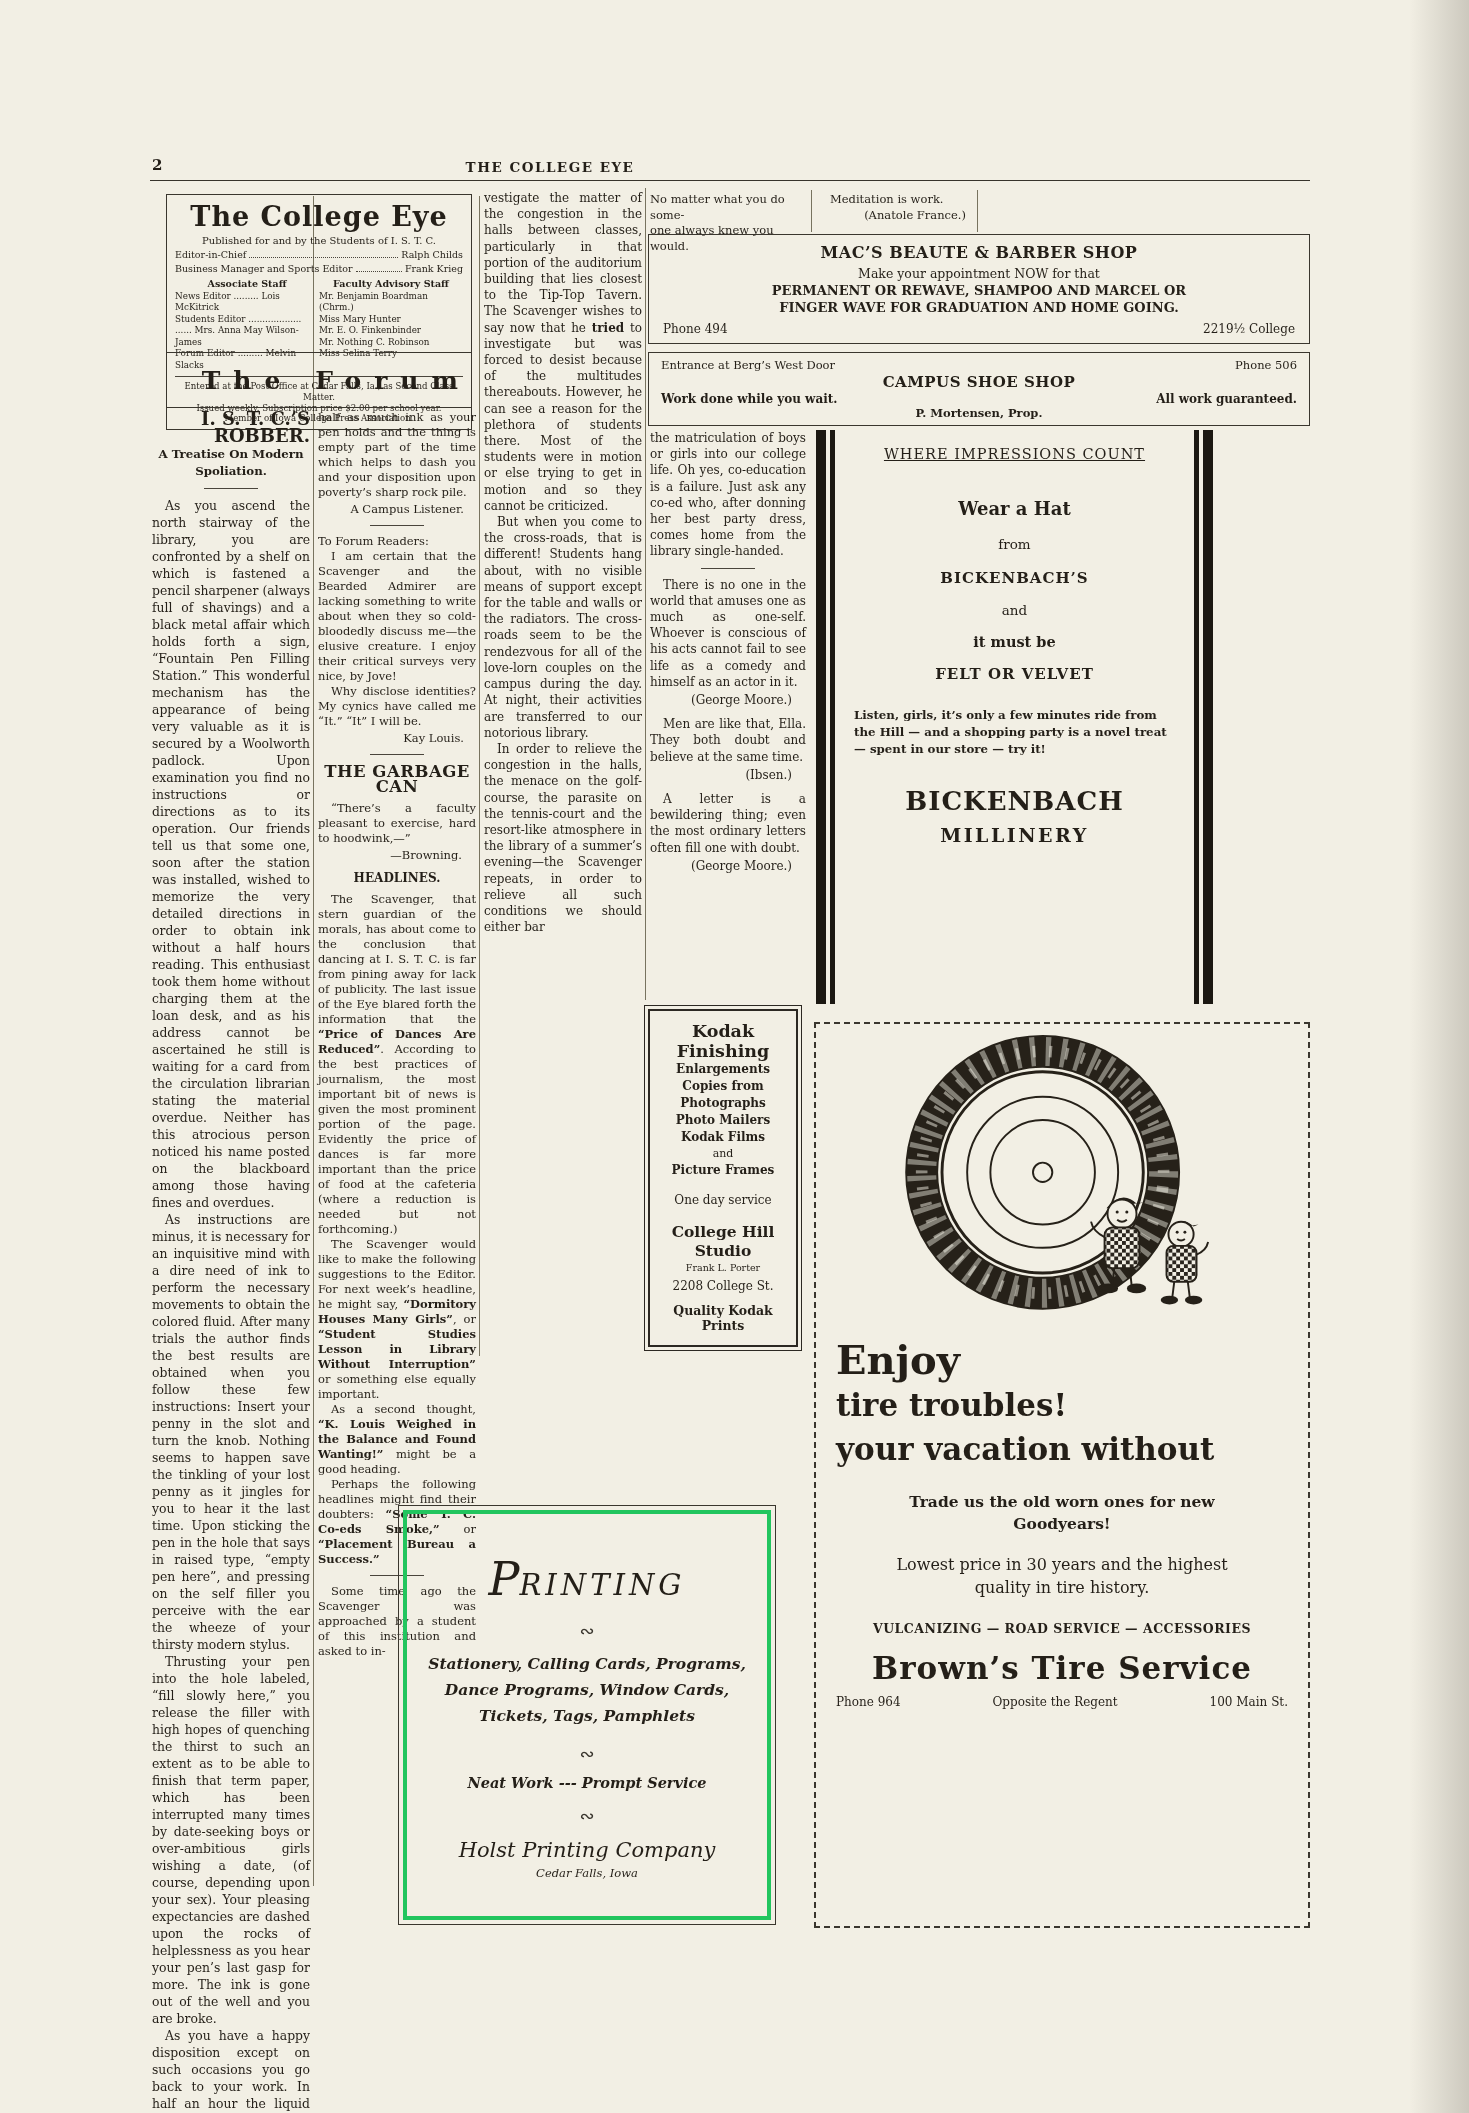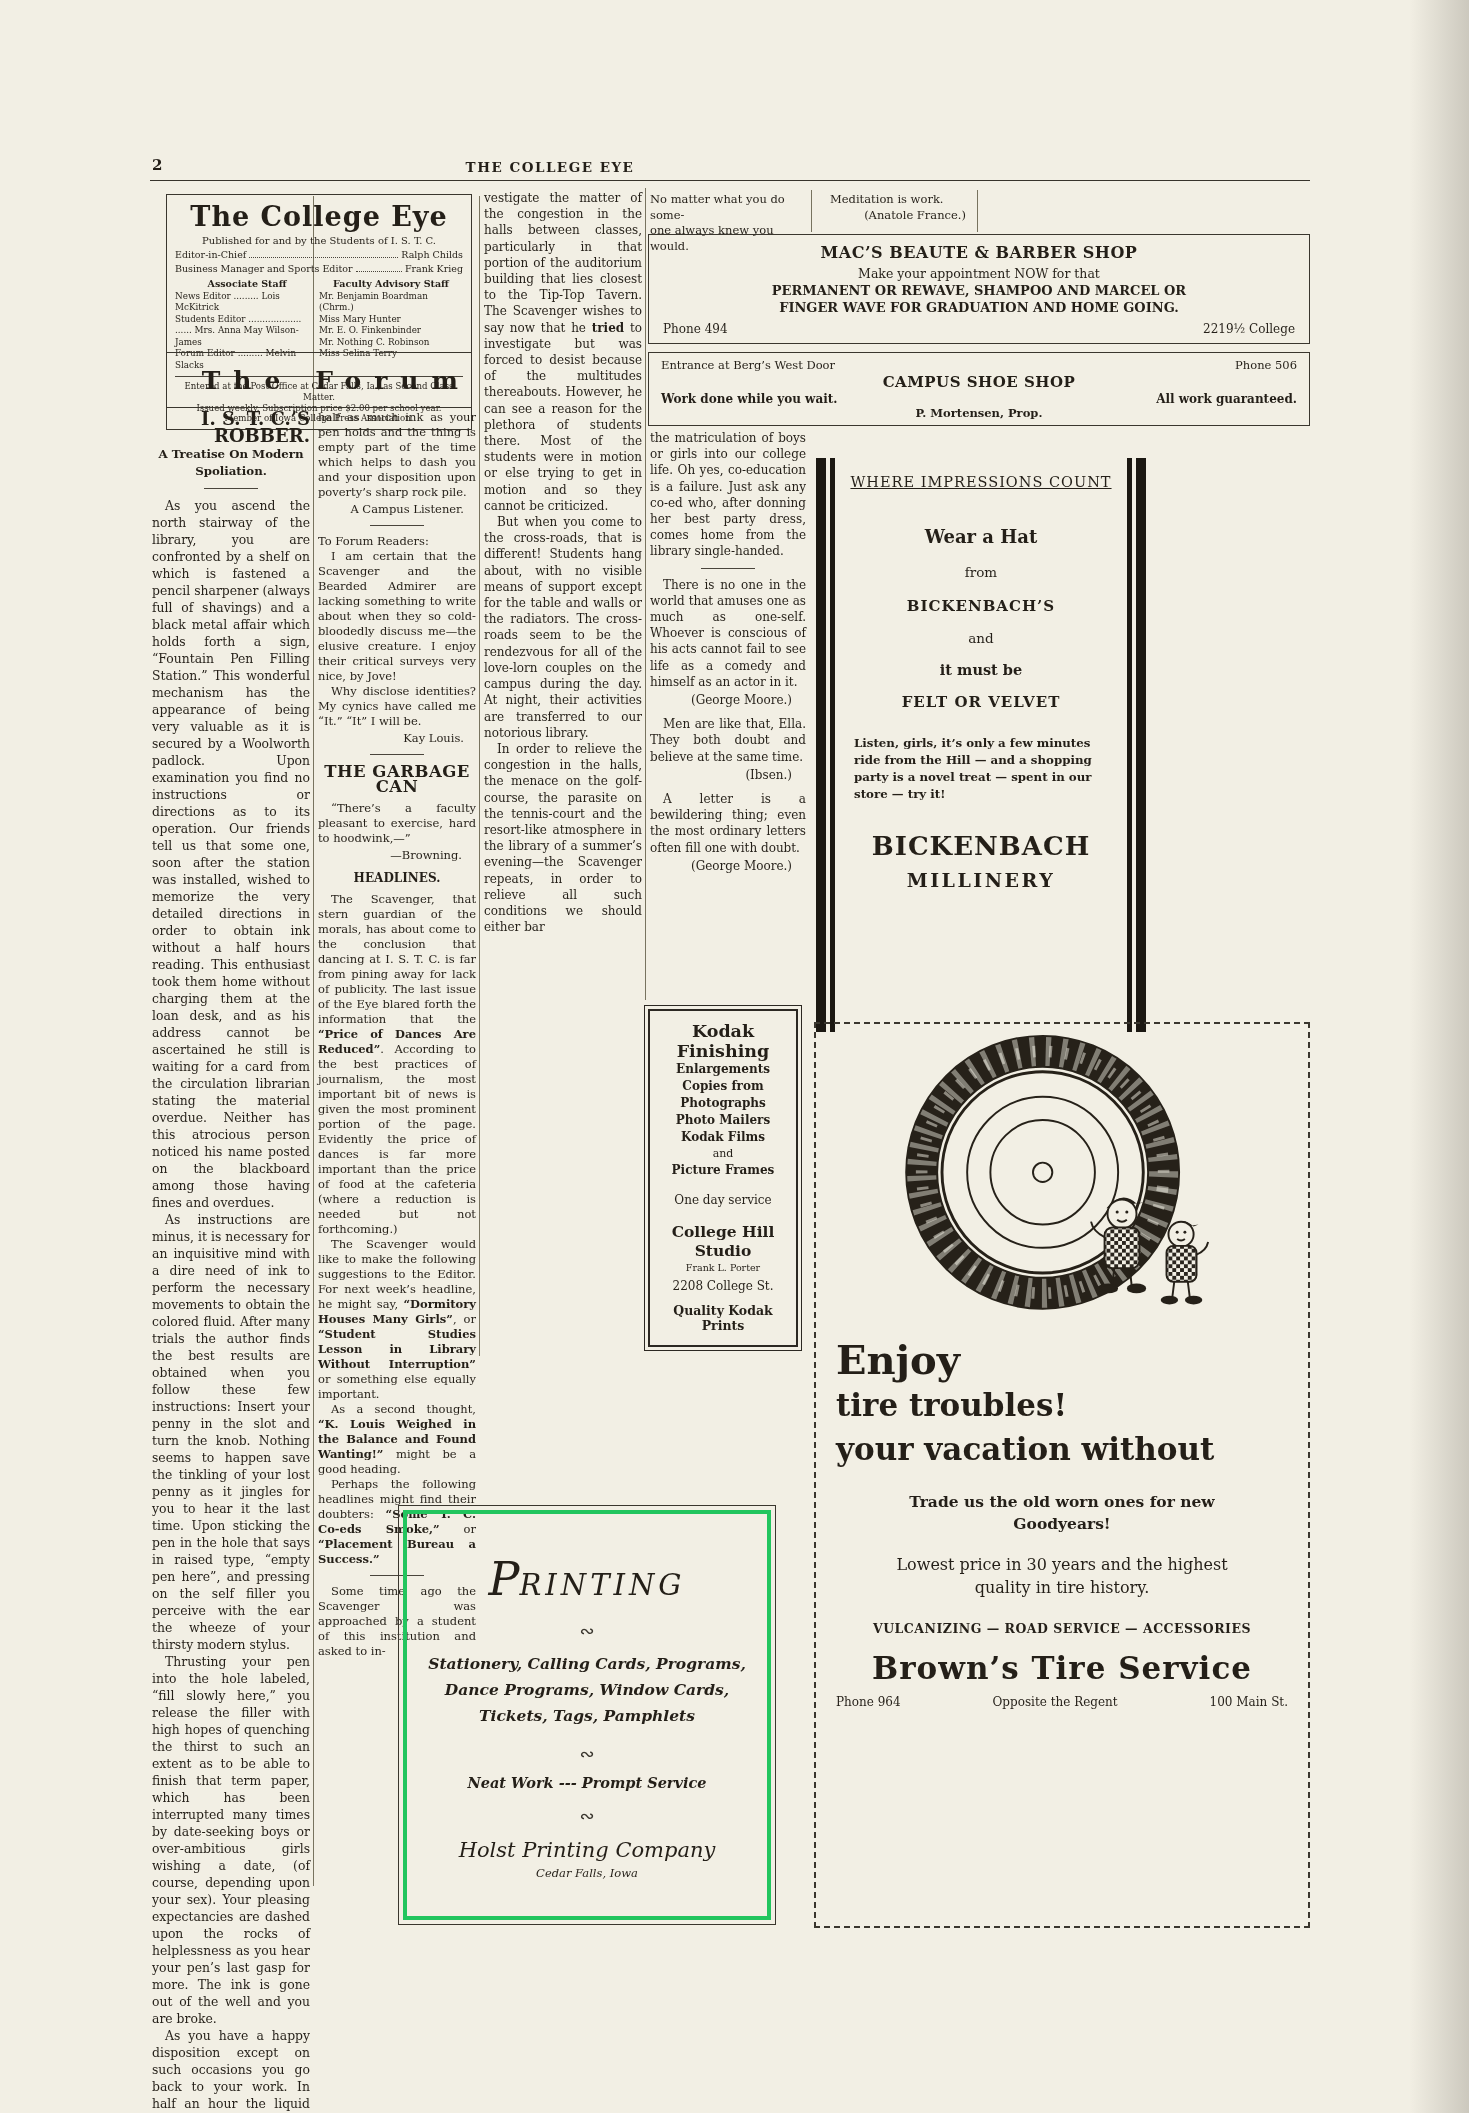--- a/index.html
+++ b/index.html
@@ -73,21 +73,21 @@
   .macs .foot { display:flex; justify-content:space-between; font-size:12px; margin-top:7px; }
 
   
   .campus { left:648px; top:352px; width:662px; padding:5px 12px 5px; }
   .campus .row { display:flex; justify-content:space-between; font-size:11.5px; }
   .campus .title { text-align:center; font-size:15px; font-weight:bold; margin:1px 0; letter-spacing:0.5px; }
   .campus .row2 { display:flex; justify-content:space-between; font-size:12px; font-weight:bold; }
   .campus .prop { text-align:center; font-size:11.5px; font-weight:bold; }
 
   
-  .bick { left:816px; top:458px; width:330px; height:574px; }
+  .bick { left:816px; top:430px; width:397px; height:574px; }
   .bick .bar { position:absolute; top:0; height:100%; background:#1c1812; }
   .bick .b1 { left:0; width:10px; } .bick .b2 { left:14px; width:5px; }
   .bick .b3 { right:0; width:10px; } .bick .b4 { right:14px; width:5px; }
   .bick .inner { margin:0 32px; text-align:center; }
   .bick .head { font-size:14.5px; letter-spacing:1px; text-decoration:underline; margin-top:16px; }
   .bick .wear { font-size:18px; font-weight:bold; margin-top:36px; }
   .bick .from { font-size:13.5px; margin-top:17px; }
   .bick .name1 { font-size:15px; font-weight:bold; margin-top:17px; letter-spacing:1px; }
   .bick .and { font-size:13.5px; margin-top:15px; }
   .bick .must { font-size:14.5px; font-weight:bold; margin-top:15px; }

